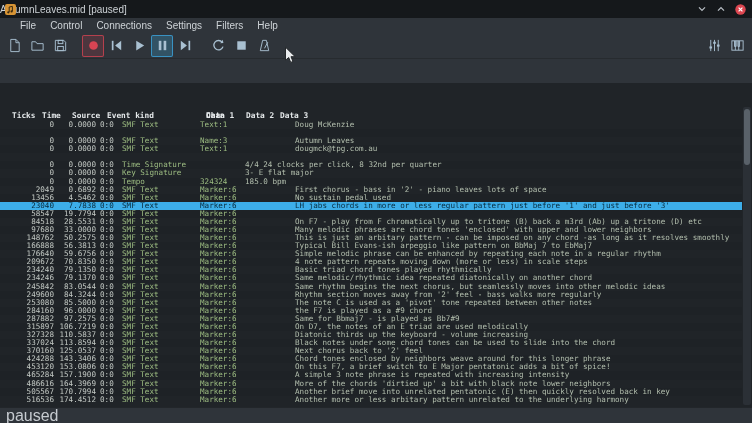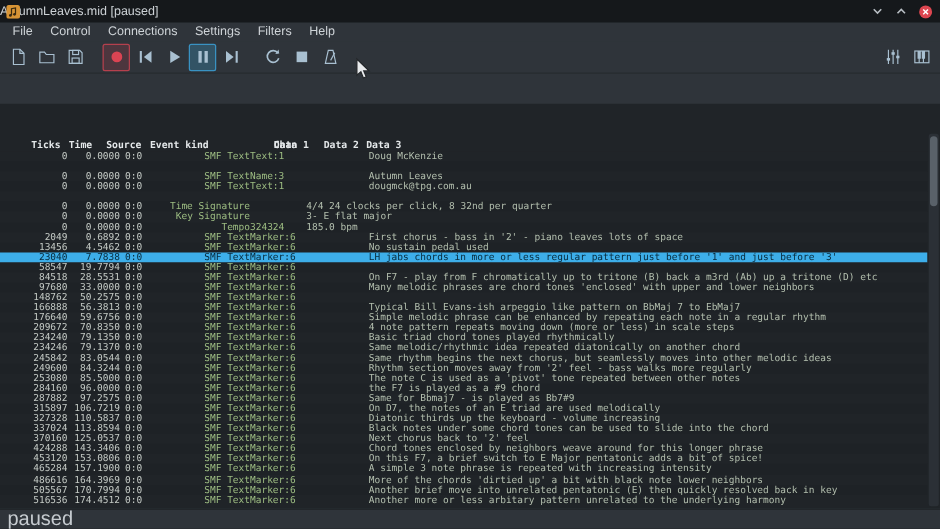--- a/index.html
+++ b/index.html
@@ -9,21 +9,21 @@
     position:relative; width:752px; height:423px; overflow:hidden;
     background:#2f343a; font-family:"Liberation Sans", sans-serif;
   }
   
   .titlebar { height:18px; background:#15181b; display:flex; align-items:center; position:relative; }
   .app-icon { margin-left:5px; display:flex; z-index:2; }
   .titlebar .title { position:absolute; left:0; right:0; text-align:left; font-size:10px; color:#cdd2d6; }
   .win-controls { margin-left:auto; display:flex; align-items:center; gap:7px; padding-right:6px; z-index:2; }
   .wbtn { width:12px; height:12px; display:flex; align-items:center; justify-content:center; }
   
-  .menubar { height:15px; background:#2f343a; display:flex; align-items:center; padding-left:3px; }
+  .menubar { height:15px; background:#2f343a; display:flex; align-items:center; padding-left:13px; }
   .menu-item { font-size:10px; color:#ced3d7; padding:0 7px; }
   
   .toolbar { height:26px; background:#2f343a; display:flex; align-items:center; padding:0 4px 0 3px; border-bottom:1px solid #272b2f; }
   .tgroup { display:flex; align-items:center; gap:1px; }
   .tright { margin-left:auto; }
   .tbtn { width:22px; height:22px; display:flex; align-items:center; justify-content:center; border-radius:2px; border:1px solid transparent; color:#a9c0d1; }
   .tbtn.pressed { background:rgba(61,174,233,.25); border-color:rgba(61,174,233,.7); }
   .tbtn.armed { background:rgba(218,68,83,.18); border-color:rgba(218,68,83,.75); }
   .tspacer { width:9px; height:22px; }
   .ticon { display:flex; }
@@ -31,33 +31,33 @@
   .tabbar { height:24px; background:#262a2e; display:flex; align-items:flex-end; padding:3px 0 0 3px; gap:1px; border-bottom:1px solid #1b1e21;margin-top:34px; }
   .tab { height:20px; display:flex; align-items:center; gap:4px; padding:0 6px; background:#b91c1c; border:1px solid #1e2124; border-bottom:none; border-radius:2px 2px 0 0; font-size:9.5px; color:#b4bac0; flex:none; }
   .tab.active { background:#3d4349; color:#eef0f2; height:21px; }
   .tab-label { white-space:nowrap; }
   .tab-close { width:10px; height:10px; border-radius:50%; background:#d7464f; position:relative; flex:none; }
   .tab-close::before, .tab-close::after { content:""; position:absolute; left:2.4px; top:4.4px; width:5.2px; height:1.2px; background:#f4eaea; }
   .tab-close::before { transform:rotate(45deg); }
   .tab-close::after { transform:rotate(-45deg); }
   
   .content { position:absolute; top:83px; left:0; right:0; bottom:16px; background:#202428; }
-  .table-header { position:absolute; top:25px; left:17px; right:10px; height:13px;
+  .table-header { position:absolute; top:25px; left:4px; right:10px; height:13px;
     font-family:"DejaVu Sans Mono", monospace; font-size:7.8px; font-weight:bold; color:#e4e8ea; }
   .table-header span { position:absolute; top:3px; white-space:nowrap; }
   .rows { position:absolute; top:38px; left:0; right:10px; bottom:2px; overflow:hidden;
     font-family:"DejaVu Sans Mono", monospace; font-size:7.6px; }
   .erow { display:grid; grid-template-columns:58px 42px 16px 84px 45px 48px 1fr;
     height:8.08px; line-height:8.1px; white-space:nowrap; background:#202428; }
   .erow.alt { background:#1e2226; }
   .erow.selected, .erow.selected.alt { background:#3daee9; }
   .erow.selected .cell { color:#072a3c; }
   .cell { overflow:visible; }
   .col-ticks, .col-time, .col-src { text-align:right; padding-right:4px; }
-  .col-kind { padding-left:6px;text-align:right; }
+  .col-kind { padding-left:6px; }
   .col-d3 { padding-left:2px; }
   .c-num { color:#c3c9c4; }
   .c-kind { color:#9dbd82; }
   .c-data { color:#b3bfae; }
   .vscroll { position:absolute; top:24px; right:1px; bottom:2px; width:8px; background:#2b3036; border-radius:2px; }
   .vthumb { position:absolute; top:2px; left:1px; width:6px; height:56px; background:#596169; border-radius:3px; }
   
   .statusbar { position:absolute; left:0; right:0; bottom:0; height:16px; background:#2f343a;
     border-top:1px solid #22262a; display:flex; align-items:center; }
   .status-text { font-size:16px; color:#c6cbd0; padding-left:6px; }
@@ -396,20 +396,21 @@
           <span class="cell c-data col-d2"></span>
           <span class="cell c-data col-d3">Many melodic phrases are chord tones 'enclosed' with upper and lower neighbors</span>
         </div>
         <div class="erow">
           <span class="cell c-num col-ticks">148762</span>
           <span class="cell c-num col-time">50.2575</span>
           <span class="cell c-num col-src">0:0</span>
           <span class="cell c-kind col-kind">SMF Text</span>
           <span class="cell c-kind col-d1">Marker:6</span>
           <span class="cell c-data col-d2"></span>
+          <span class="cell c-data col-d3">This is just an arbitary pattern - can be imposed on any chord -as long as it resolves smoothly</span>
         </div>
         <div class="erow alt">
           <span class="cell c-num col-ticks">166888</span>
           <span class="cell c-num col-time">56.3813</span>
           <span class="cell c-num col-src">0:0</span>
           <span class="cell c-kind col-kind">SMF Text</span>
           <span class="cell c-kind col-d1">Marker:6</span>
           <span class="cell c-data col-d2"></span>
           <span class="cell c-data col-d3">Typical Bill Evans-ish arpeggio like pattern on BbMaj 7 to EbMaj7</span>
         </div>

